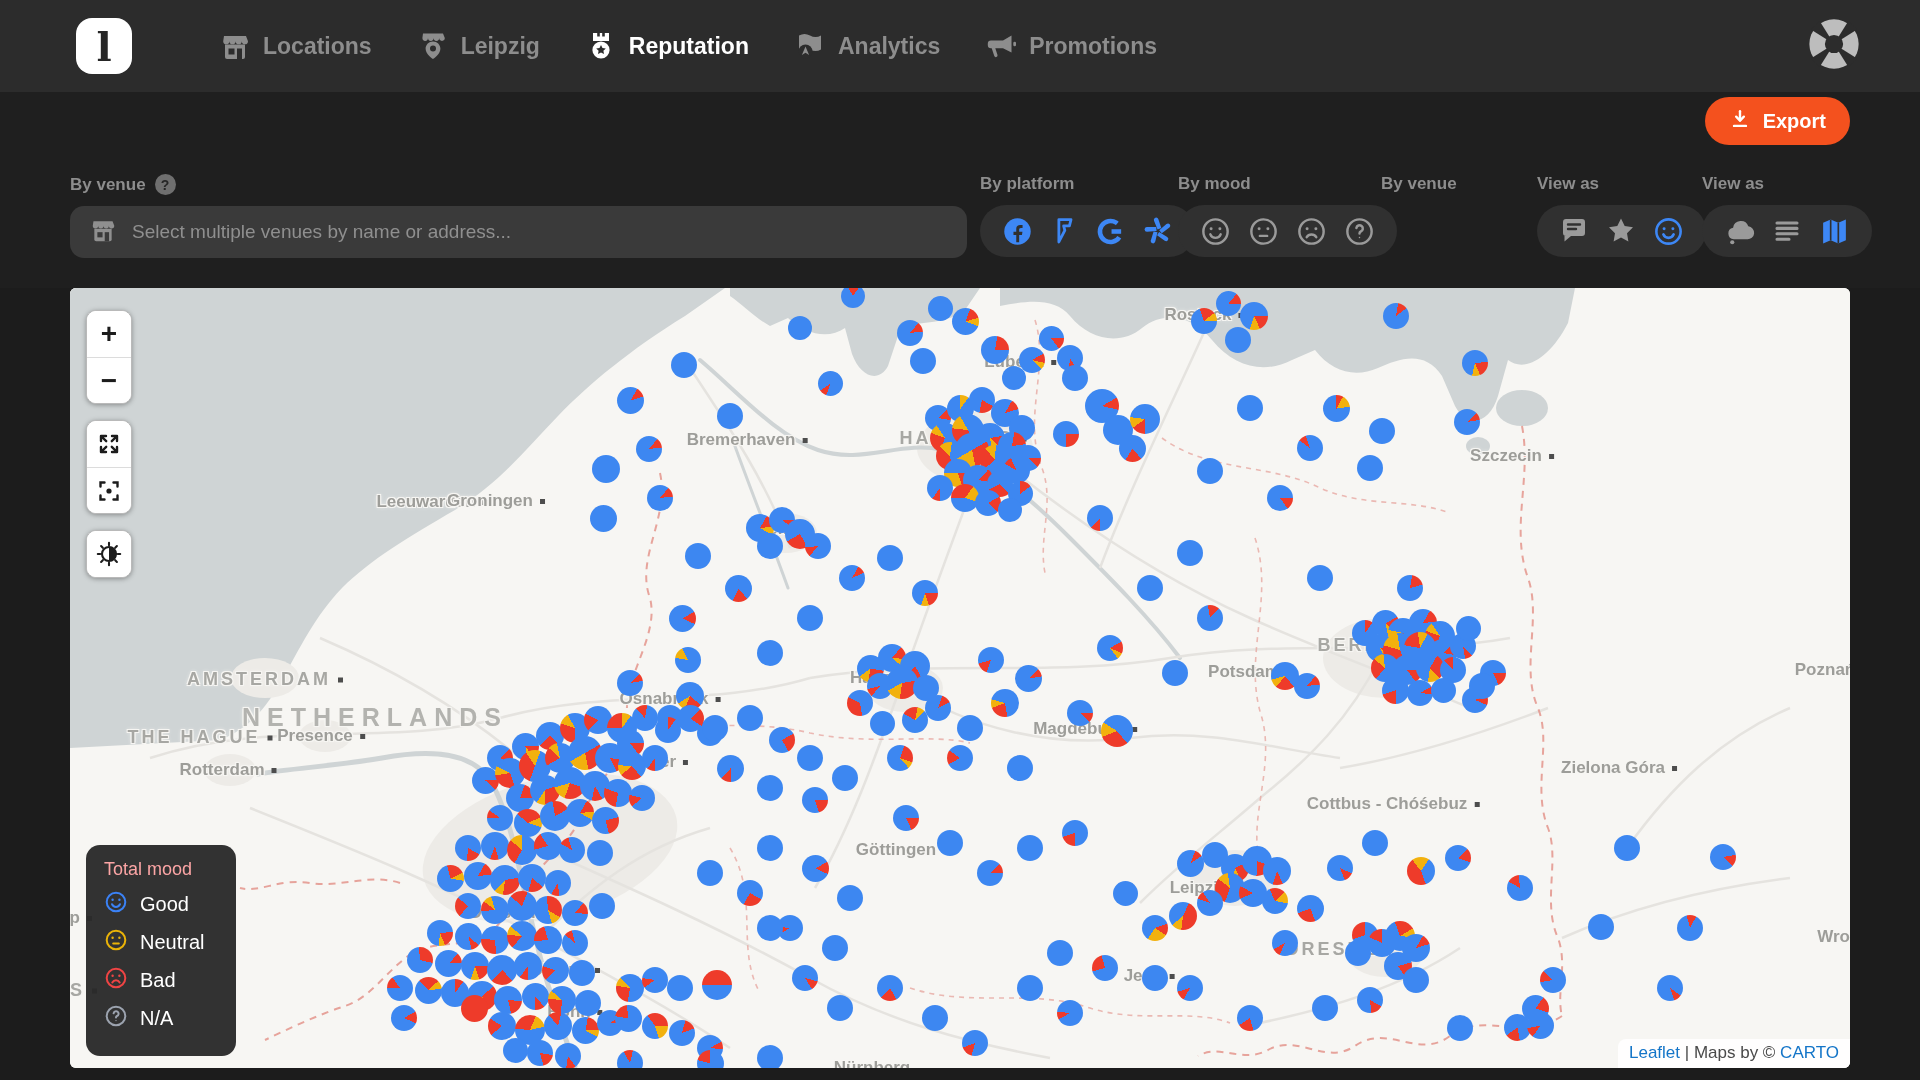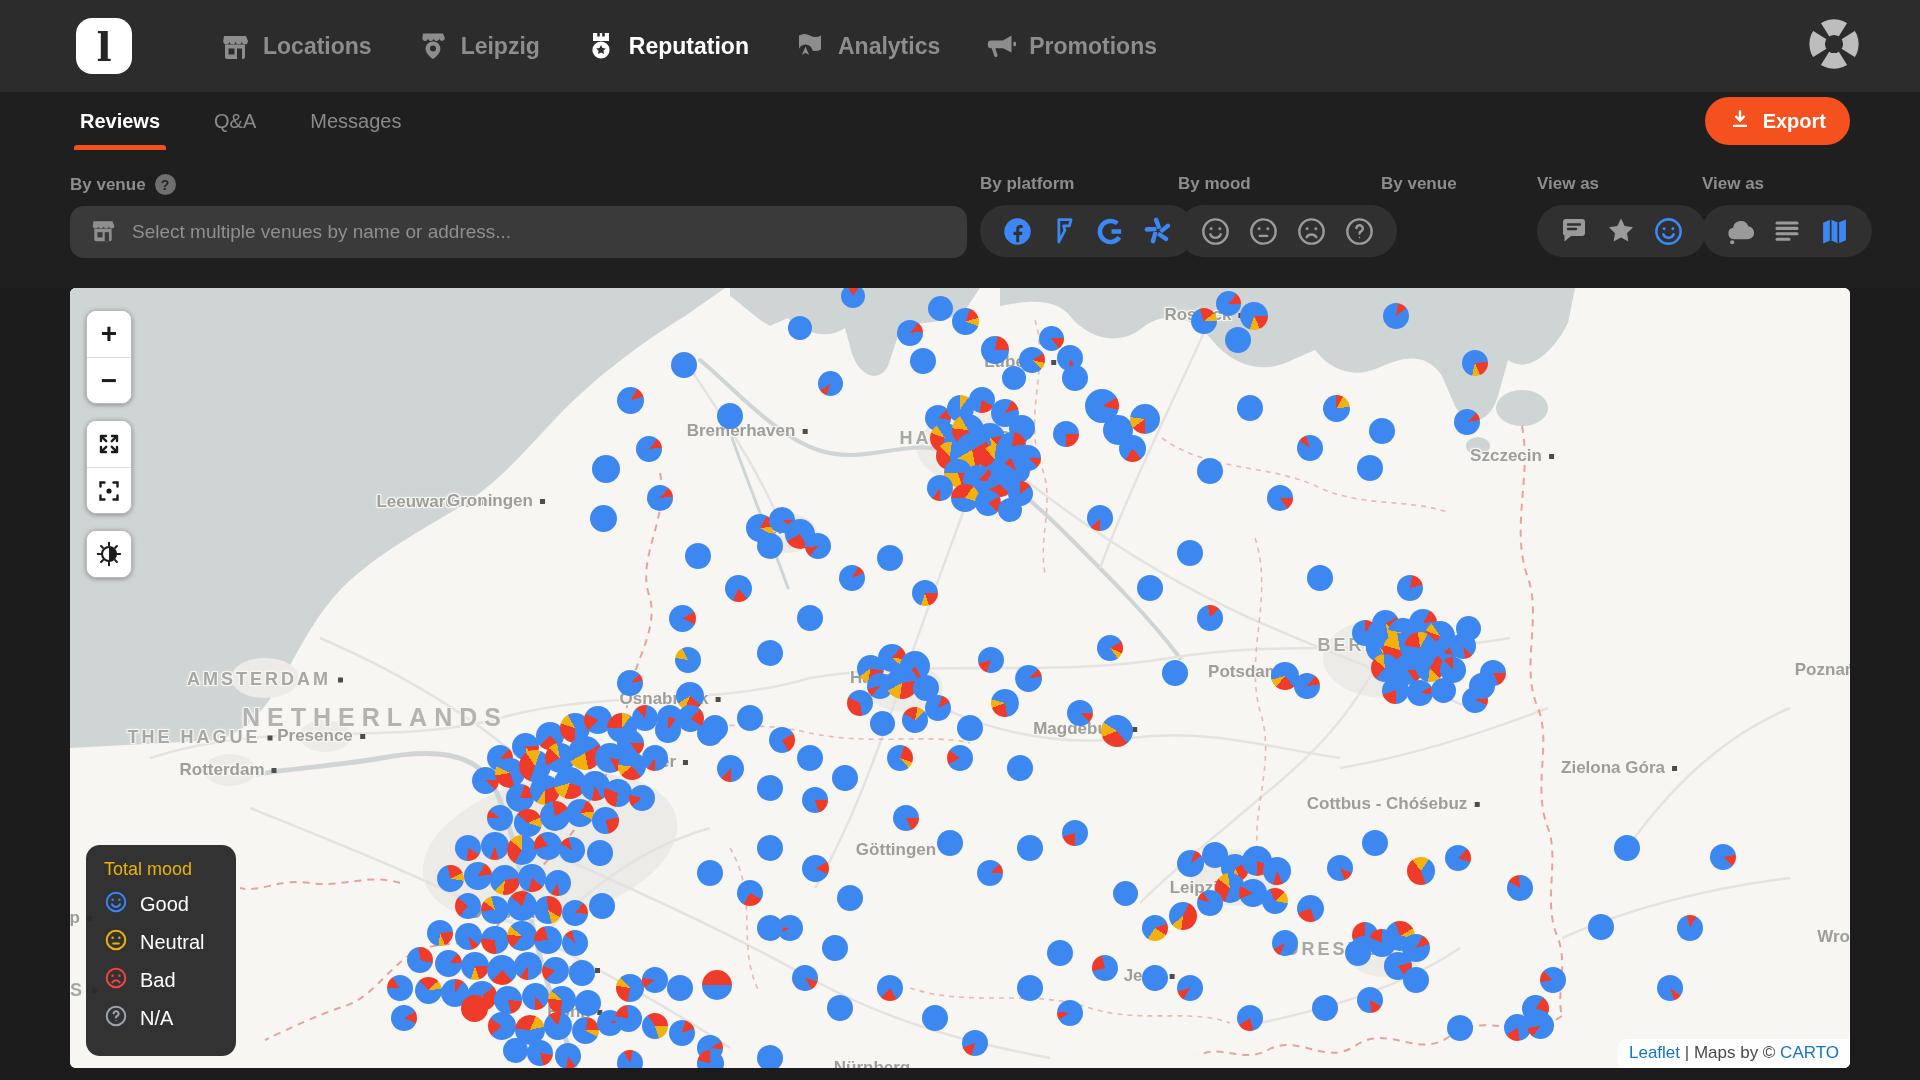--- a/index.html
+++ b/index.html
@@ -50,21 +50,21 @@
   .mlabel.country{font-size:25px;letter-spacing:7px;color:#b3b3af}
   .mlabel.sq::after{content:"";display:inline-block;width:5px;height:5px;background:#4d4d4d;margin-left:7px;vertical-align:middle}
   .marker{position:absolute;border-radius:50%;cursor:pointer}
   .ctl{position:absolute;left:16px;width:46px;background:#fff;border:1px solid #b9b9b9;border-radius:10px;
        box-shadow:0 1px 5px rgba(0,0,0,.35);overflow:hidden}
   .ctl button{display:flex;align-items:center;justify-content:center;width:100%;height:46px;background:#fff;border:none;
               font-size:28px;font-weight:bold;color:#1c1c1c;cursor:pointer}
   .ctl button + button{border-top:1px solid #dcdcdc}
   .ctl-zoom{top:22px}.ctl-view{top:132px}.ctl-theme{top:242px}
   .legend{position:absolute;left:16px;bottom:12px;width:150px;background:rgba(42,42,42,.96);border-radius:14px;padding:14px 18px}
-  .legend-title{font-size:18px;color:#eab308;margin-bottom:10px}
+  .legend-title{font-size:18px;color:#fca5a5;margin-bottom:10px}
   .legend-row{display:flex;align-items:center;gap:12px;margin:9px 0;font-size:20px;color:#fff}
   .legend-row .lg-tx{color:#fff}
   .attribution{position:absolute;right:0;bottom:0;background:rgba(255,255,255,.9);padding:4px 11px 5px;
                border-top-left-radius:8px;font-size:17px;color:#4a4a4a;z-index:30}
   .attribution a{color:#1475c8;text-decoration:none;cursor:pointer}
 </style>
 </head>
 <body>
 
 <header class="topbar">
@@ -136,25 +136,20 @@
         <use href="#wedge" transform="rotate(90 28 28)"></use>
         <use href="#wedge" transform="rotate(180 28 28)"></use>
         <use href="#wedge" transform="rotate(270 28 28)"></use>
         <circle cx="28" cy="28" r="8.5"></circle>
       </g>
     </svg>
   </div>
 </header>
 
 <div class="subnav">
-  <div class="tabs">
-    <div class="tab active">Reviews</div>
-    <div class="tab">Q&amp;A</div>
-    <div class="tab">Messages</div>
-  </div>
   <button class="export-btn">
     <span>
       <svg width="22" height="22" viewBox="0 0 24 24" fill="none" stroke="#fff" stroke-width="2.6" stroke-linecap="round" stroke-linejoin="round">
         <path d="M12 3.5v10"></path>
           <path d="M7.8 9.5l4.2 4.2 4.2-4.2"></path>
           <path d="M5.5 19.5h13"></path>
       </svg>
     </span>
     <span>Export</span>
   </button>
@@ -381,21 +376,21 @@
       <path d="M660,560 C690,610 665,660 690,705"></path>
       <path d="M1092,150 C1140,185 1200,175 1250,200 C1295,220 1340,210 1380,225"></path>
       <path d="M560,430 C620,445 680,430 740,445 C800,458 860,445 900,455"></path>
     </g>
   </svg>
 
   <div class="labels-layer">
       <div class="mlabel town sq" style="left: 1134px; top: 27px;">Rostock</div>
       <div class="mlabel town sq" style="left: 950px; top: 74px;">Lübeck</div>
       <div class="mlabel caps sq" style="left: 893px; top: 150px;">HAMBURG</div>
-      <div class="mlabel town sq" style="left: 677px; top: 143px;">Bremerhaven</div>
+      <div class="mlabel town sq" style="left: 677px; top: 152px;">Bremerhaven</div>
       <div class="mlabel town sq" style="left: 1442px; top: 168px;">Szczecin</div>
       <div class="mlabel town sq" style="left: 362px; top: 214px;">Leeuwarden</div>
       <div class="mlabel town sq" style="left: 426px; top: 213px;">Groningen</div>
       <div class="mlabel town" style="left: 711px; top: 241px;">Bremen</div>
       <div class="mlabel caps sq" style="left: 195px; top: 391px;">AMSTERDAM</div>
       <div class="mlabel country" style="left: 305px; top: 419px; margin-top: 10px;">NETHERLANDS</div>
       <div class="mlabel caps sq" style="left: 130px; top: 449px;">THE HAGUE</div>
       <div class="mlabel town sq" style="left: 251px; top: 448px;">Presence</div>
       <div class="mlabel town sq" style="left: 158px; top: 482px;">Rotterdam</div>
       <div class="mlabel town sq" style="left: 600px; top: 411px;">Osnabrück</div>

